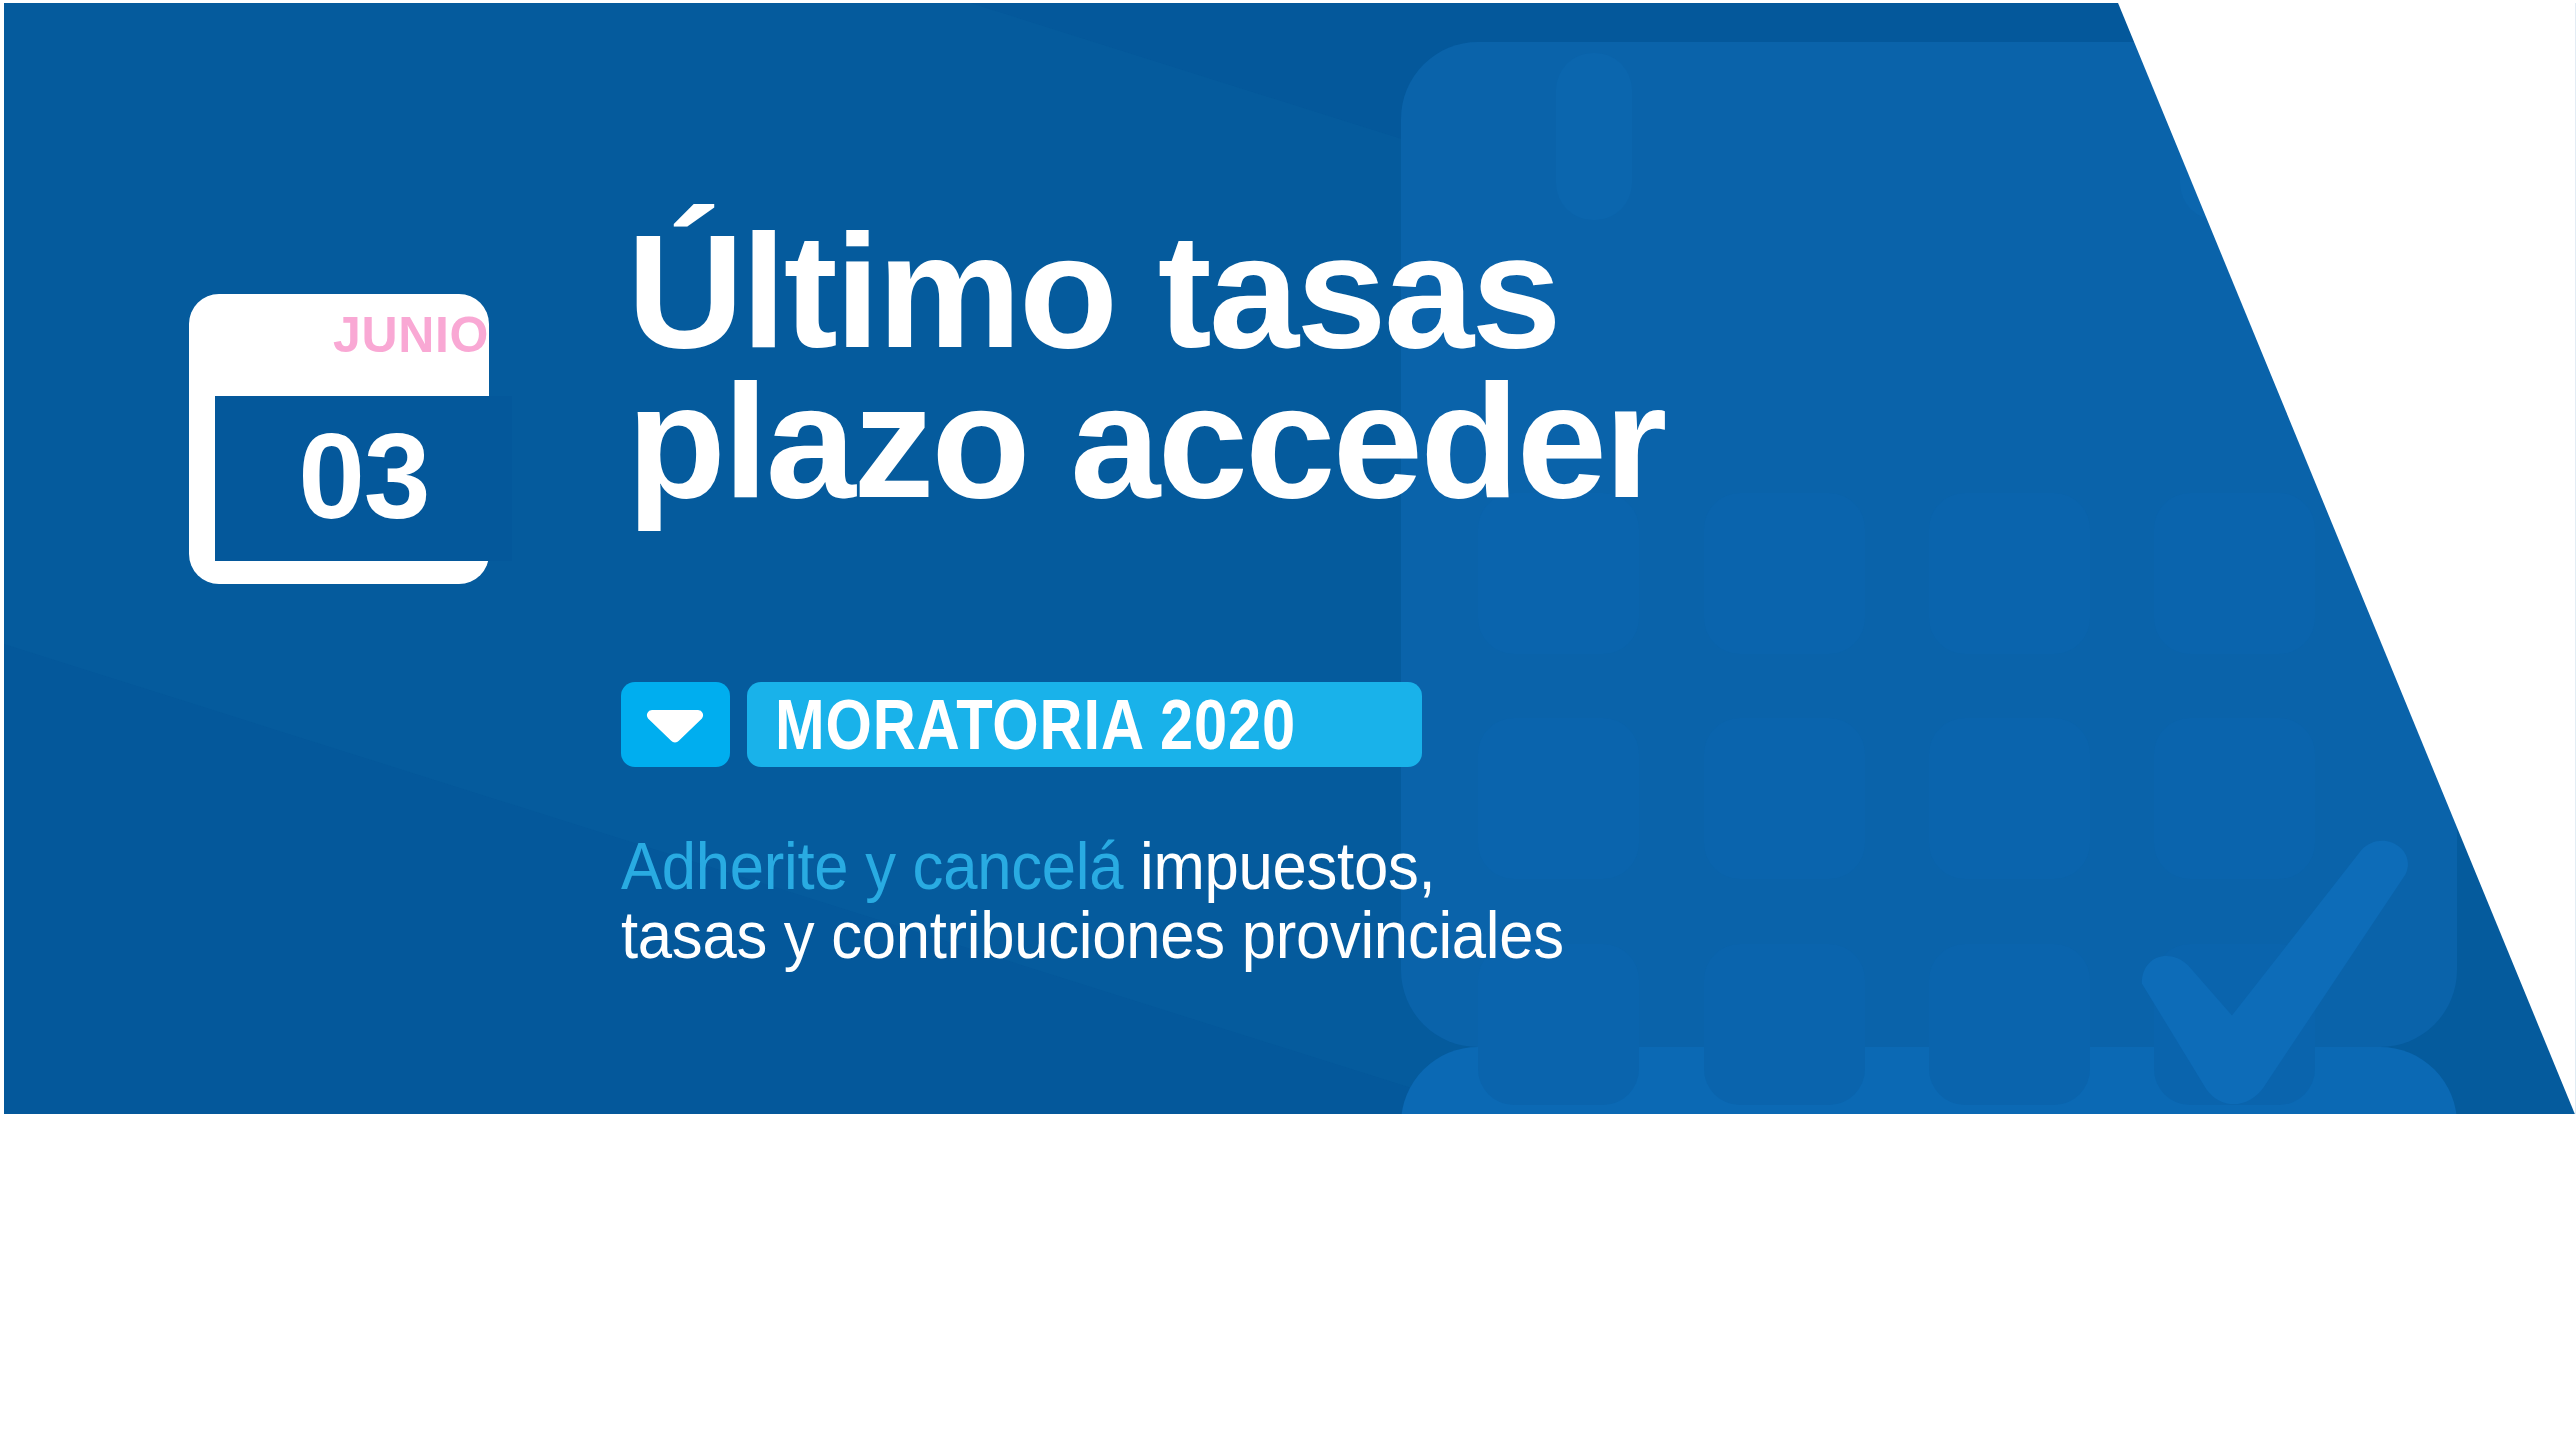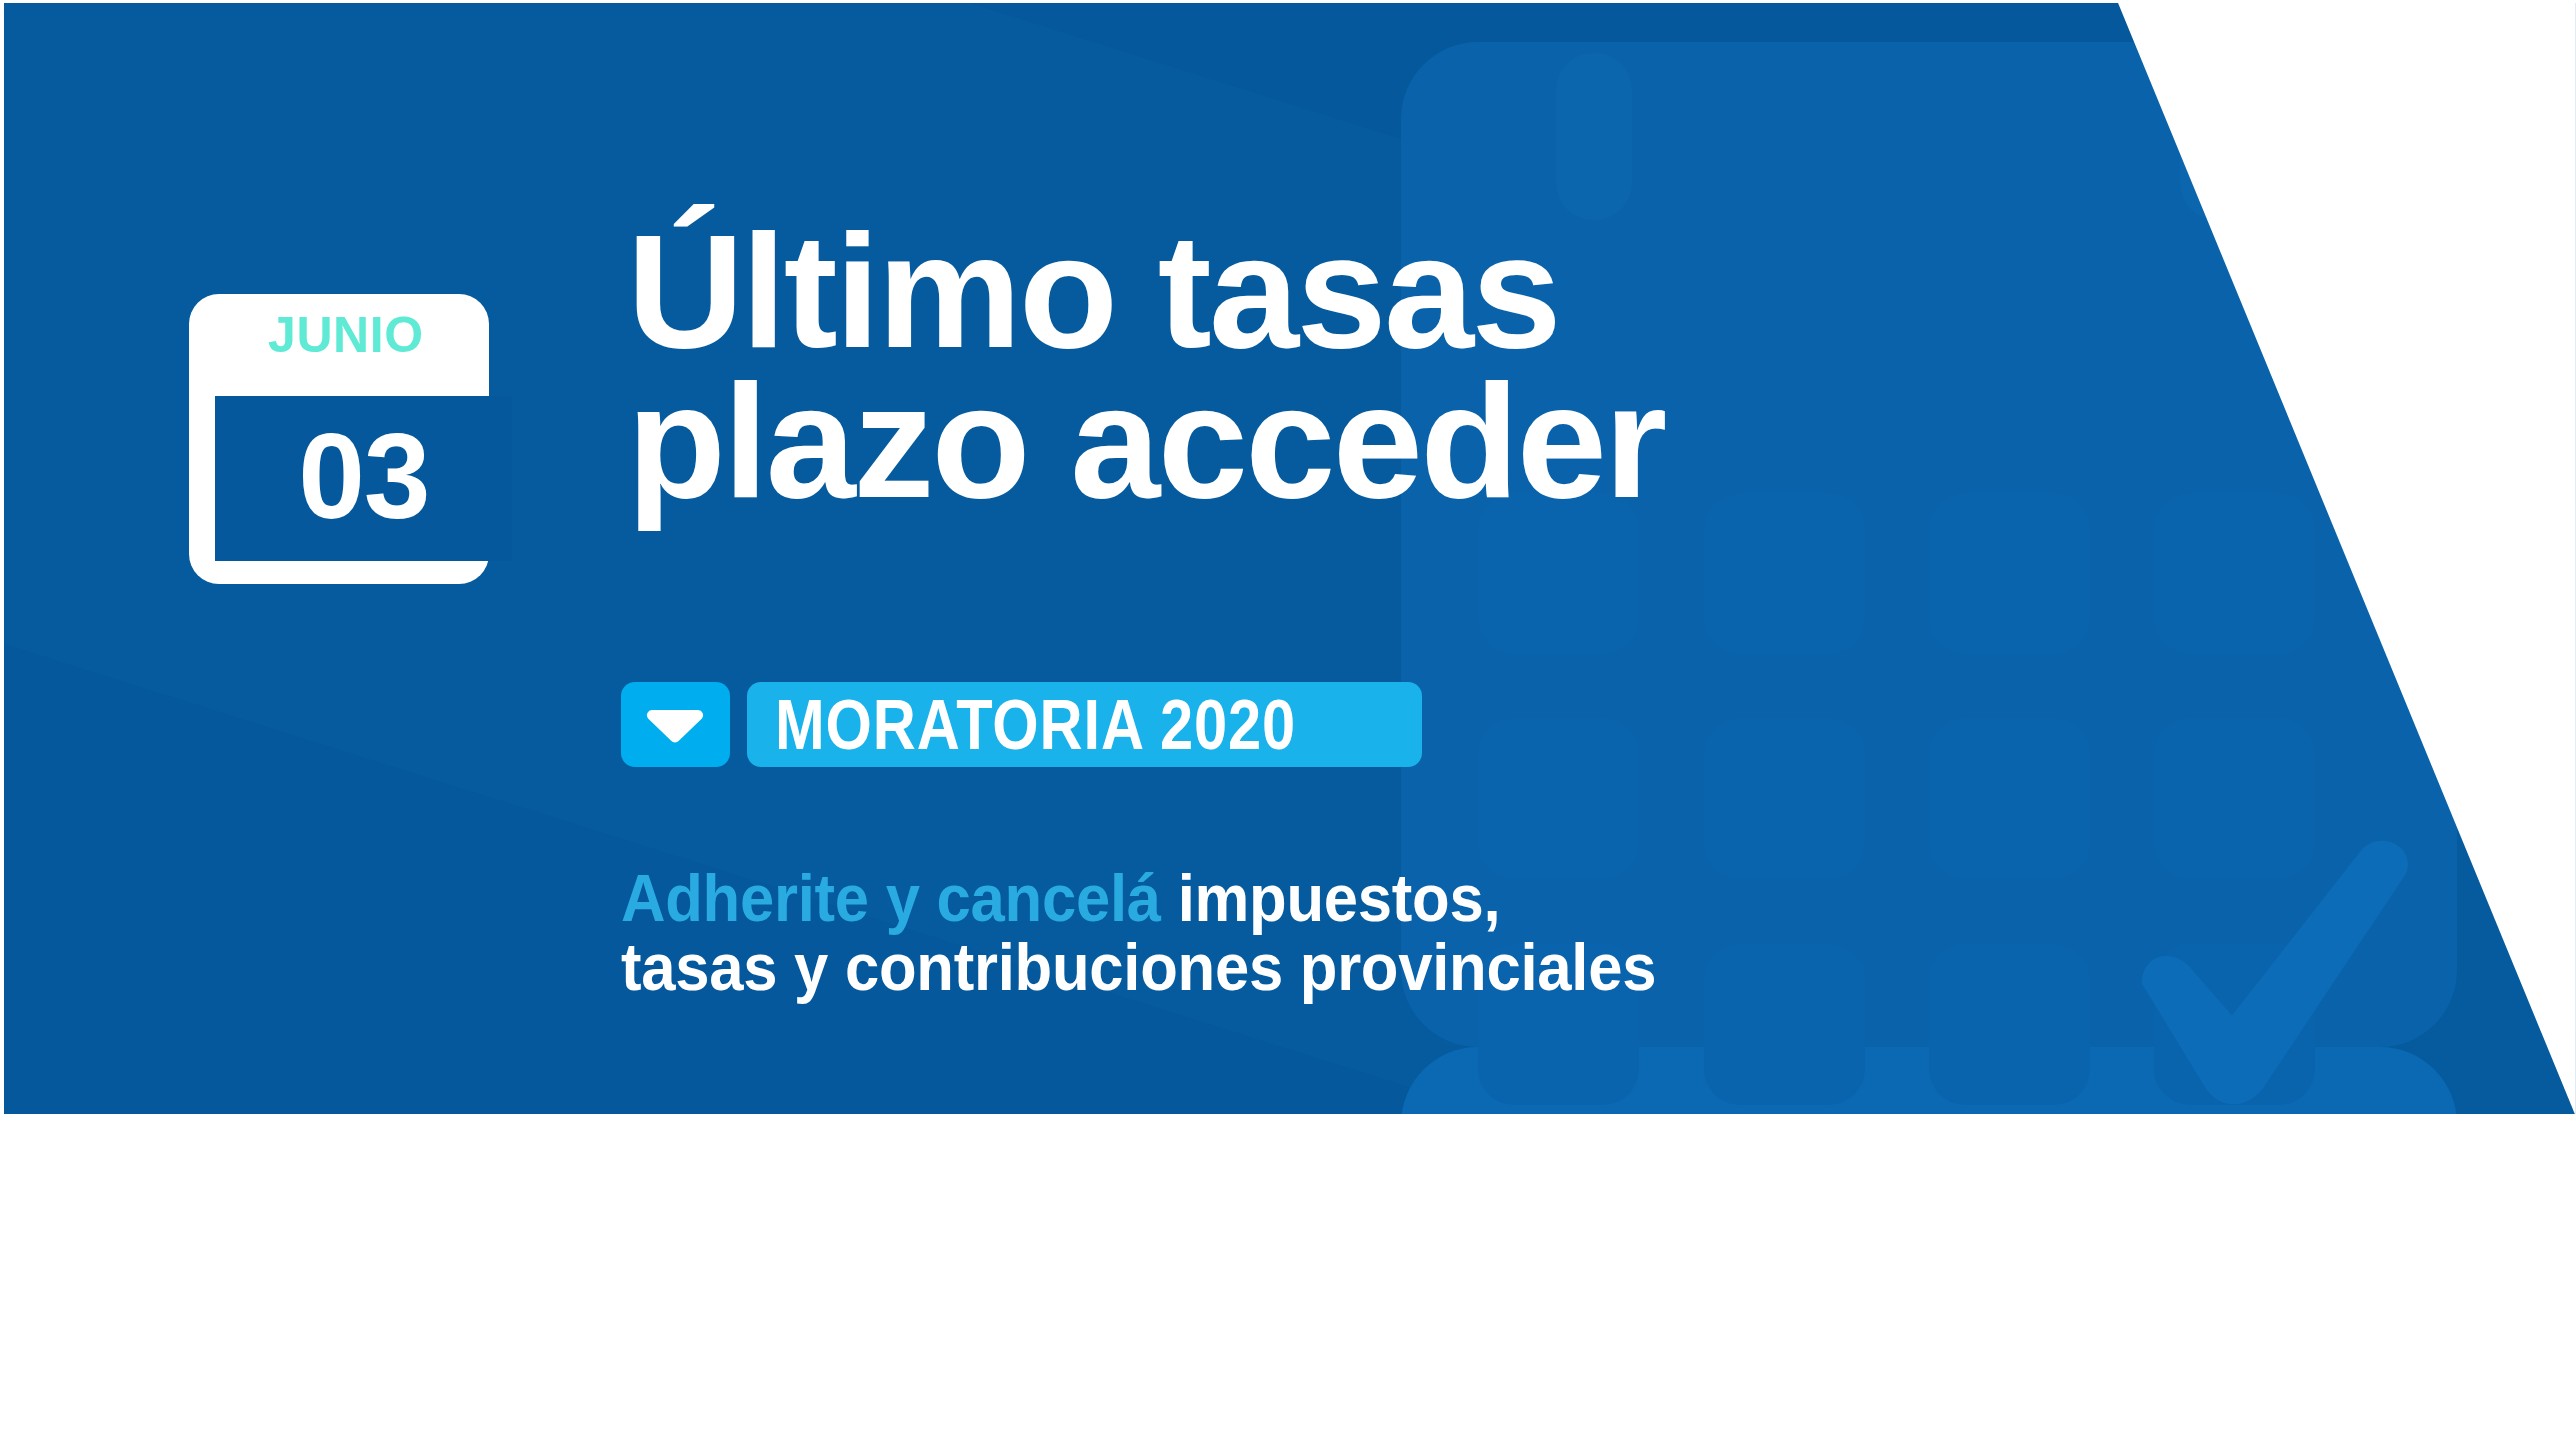--- a/index.html
+++ b/index.html
@@ -106,25 +106,25 @@
     height: 290px;
   }
   #cal-outer {
     position: absolute;
     inset: 0;
     background: #ffffff;
     border-radius: 30px;
   }
   #cal-month {
     position: absolute;
-    left: 7px;
+    left: 0;
     top: 16.7px;
     width: 100%;
-    text-align: center;
-    color: #5eead4;
+    text-align: right;
+    color: #f9a8d4;
     font-family: "Liberation Sans", sans-serif;
     font-weight: 700;
     font-size: 50px;
     letter-spacing: 0.6px;
     line-height: 1;
   }
   #cal-day-box {
     position: absolute;
     left: 26.4px;
     top: 102px;
@@ -204,24 +204,24 @@
     line-height: 1;
     transform: scaleX(0.84);
     transform-origin: left center;
     white-space: nowrap;
   }
 
   
   #subhead {
     position: absolute;
     left: 617px;
-    top: 860px;
+    top: 828px;
     width: 1481px;
     font-family: "Liberation Sans", sans-serif;
-    font-weight: 700;
+    font-weight: 400;
     font-size: 67px;
     line-height: 1.04;
     letter-spacing: -0.3px;
     color: #ffffff;
     white-space: nowrap;
   }
   #subhead .sh-line { display: block; transform: scaleX(0.92); transform-origin: left center; }
   .sh-accent { color: #29ABE2; }
 
   

